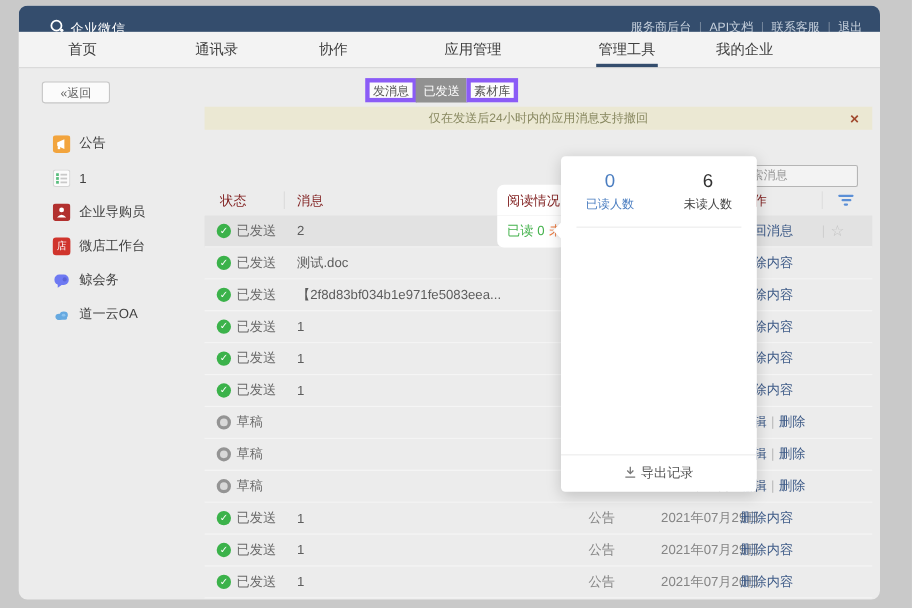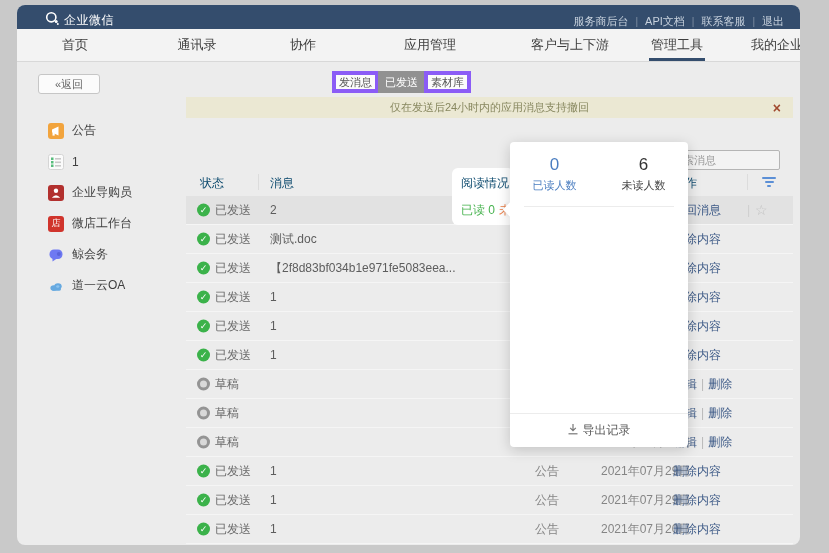--- a/index.html
+++ b/index.html
@@ -3,21 +3,21 @@
 <meta charset="utf-8">
 <style>
   * { margin:0; padding:0; box-sizing:border-box; }
   html,body { width:829px; height:553px; }
   body { background:#c9c9c9; font-family:"Liberation Sans","DejaVu Sans",sans-serif; overflow:hidden; }
 
   .card { position:absolute; left:17px; top:5px; width:783px; height:540px;
           border-radius:8px; background:#ececec; overflow:hidden; }
 
   
-  .topbar { height:24px; background:#344d6d; display:flex; align-items:flex-end; padding:2px 16px 0 28px; }
+  .topbar { height:24px; background:#344d6d; display:flex; align-items:flex-start; padding:12px 16px 0 28px; }
   .logo { display:flex; align-items:center; gap:5px; }
   .logo-text { color:#fff; font-size:12px; letter-spacing:.5px; }
   .top-links { margin-left:auto; display:flex; align-items:center; gap:7px; font-size:11px; color:#c7d1dd; }
   .top-links .tsep { color:rgba(255,255,255,.35); font-size:10px; }
   .top-links .tlink { cursor:pointer; }
 
   
   .nav { position:relative; height:33px; background:#f3f3f3; border-bottom:1px solid #d8d8d8; }
   .nav-item { position:absolute; top:0; height:100%; display:flex; align-items:center;
               transform:translateX(-50%); font-size:13px; color:#3e3e3e; cursor:pointer; white-space:nowrap; }
@@ -61,21 +61,21 @@
 
   
   .search-box { position:absolute; left:648px; top:88px; width:115px; height:20px; }
   .search-box input { width:100%; height:100%; border:1px solid #b5b5b5; border-radius:2px;
         background:#f3f3f3; font-size:11px; color:#555; padding:0 6px; outline:none;
         font-family:inherit; }
   .search-box input::placeholder { color:#999; }
 
   
   .table { position:absolute; left:169px; top:108px; width:607px; }
-  .thead { position:relative; height:26px; font-size:12px; color:#0c4a6e; }
+  .thead { position:relative; height:26px; font-size:12px; color:#7f1d1d; }
   .thead .th { position:absolute; top:50%; transform:translateY(-50%); z-index:1; }
   .th-status{left:14px} .th-message{left:84px} .th-read{left:275px} .th-action{left:487px}
   .hdiv { position:absolute; top:4px; height:16px; width:1px; background:#dcdcdc; z-index:1; }
   .filter-icon { position:absolute; left:575px; top:7px; width:16px; height:13px; cursor:pointer; z-index:1; }
   .filter-icon i { display:block; height:2px; border-radius:1px; background:#5b8fd6; margin:0 auto 2px; }
   .filter-icon i:nth-child(1){width:14px} .filter-icon i:nth-child(2){width:9px} .filter-icon i:nth-child(3){width:4px}
 
   .trow { position:relative; height:29px; border-bottom:1px solid #f5f5f5; font-size:12px; color:#6a6a6a; }
   .trow.hl { background:#e2e2e2; }
   .cell { position:absolute; top:50%; transform:translateY(-50%); white-space:nowrap; z-index:1; }
@@ -136,21 +136,20 @@
         <span class="tsep">|</span>
         <span class="tlink">退出</span>
       </div>
   </div>
 
   <div class="nav" id="nav">
       <div class="nav-item">首页</div>
       <div class="nav-item">通讯录</div>
       <div class="nav-item">协作</div>
       <div class="nav-item">应用管理</div>
-      <div class="nav-item">客户与上下游</div>
       <div class="nav-item active">管理工具</div>
       <div class="nav-item">我的企业</div>
     </div>
 
   <div class="content">
 
     <div class="back-btn">«返回</div>
 
     <div class="tabs" id="tabs">
         <div class="tab">发消息</div>

